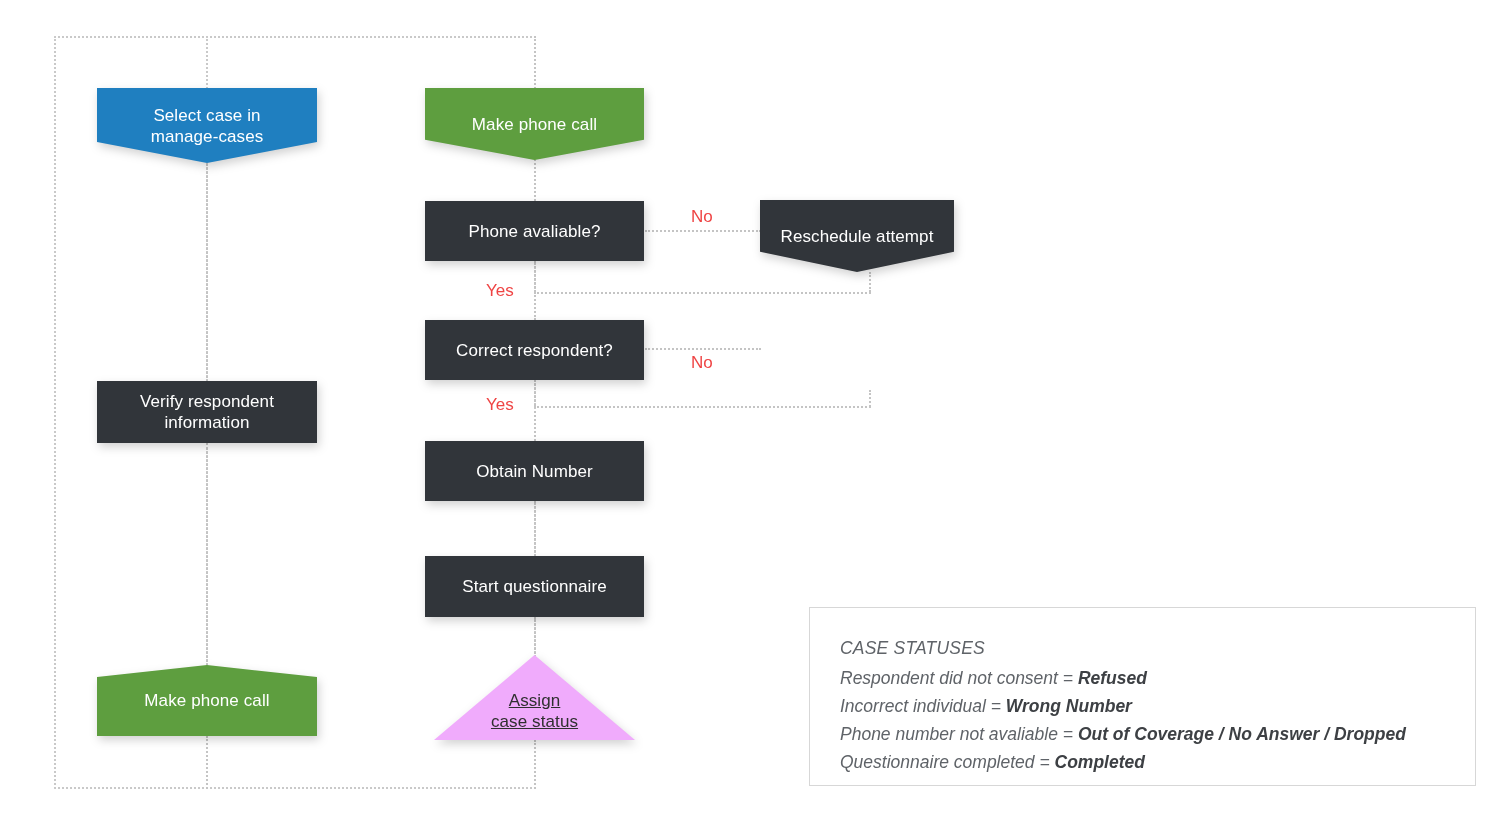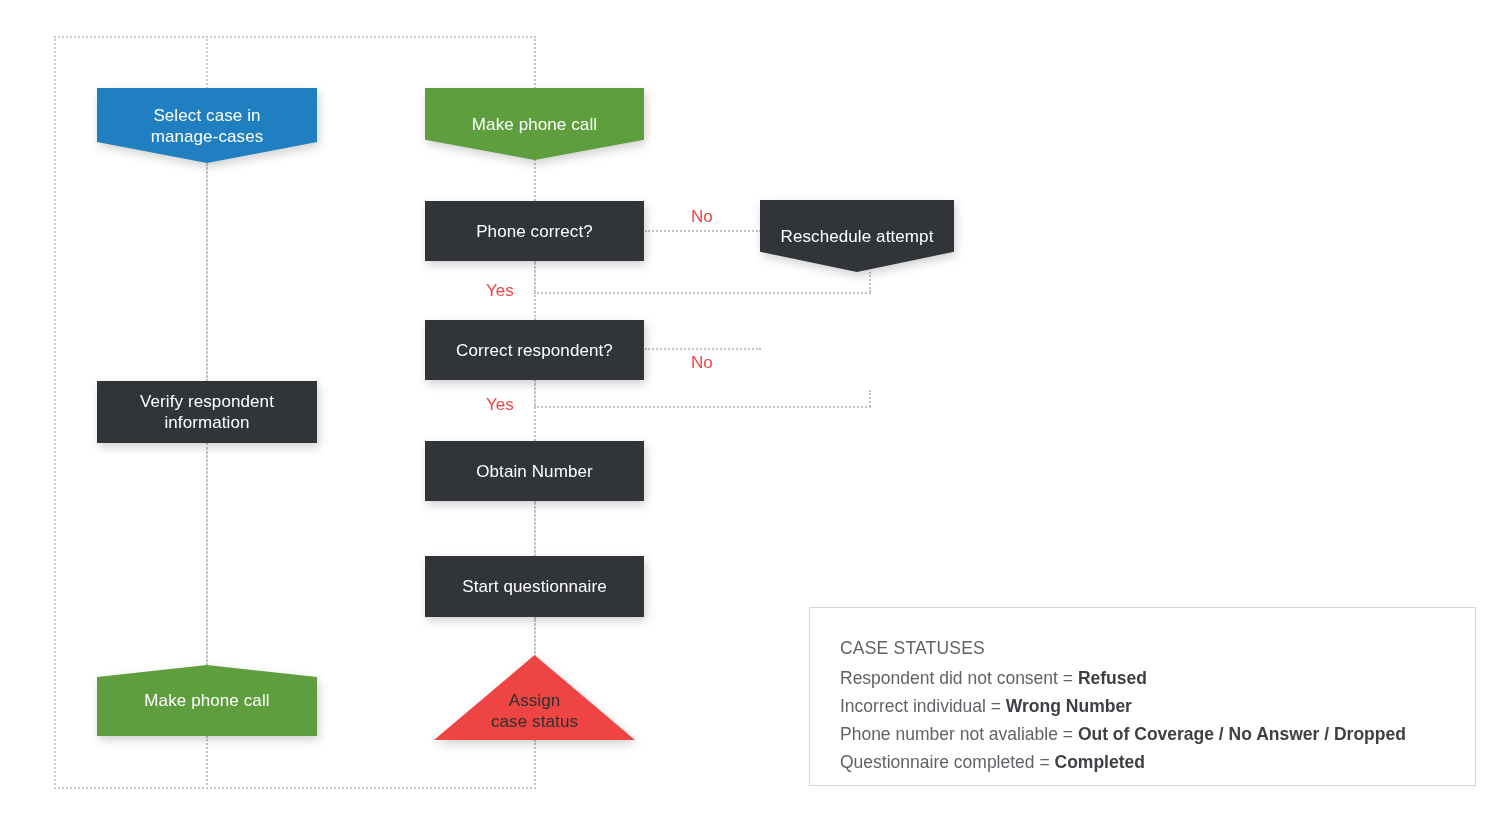--- a/index.html
+++ b/index.html
@@ -87,33 +87,34 @@
     clip-path: polygon(50% 0%, 100% 17%, 100% 100%, 0% 100%, 0% 17%);
   }
   
   .shape-triangle {
     clip-path: polygon(50% 0%, 100% 100%, 0% 100%);
   }
 
   .fill-blue   { background: #1f7fc0; }
   .fill-green  { background: #5e9e3f; }
   .fill-dark   { background: #31353a; }
-  .fill-yellow { background: #ef4444; }
+  .fill-yellow { background: #f0abfc; text-decoration: underline; }
 
   .text-dark { color: #2f2f2f; }
 
   
   .legend {
     position: absolute;
     box-sizing: border-box;
     border: 1px solid #d7d7d7;
     background: #ffffff;
   }
   .legend-inner {
     padding: 26px 30px 24px 30px;
+    font-style: italic;
   }
   .legend-title {
     color: #5f6368;
     font-size: 17.5px;
     line-height: 28px;
     letter-spacing: 0.2px;
     margin-bottom: 2px;
   }
   .legend-row {
     color: #5f6368;
@@ -182,21 +183,21 @@
   </div>
 
   <div class="shadow-wrap" style="left:425px; top:88px; width:219px; height:72px;">
     <div class="node fill-green shape-notch-down" style="left:0; top:0; width:219px; height:72px;">
       <span class="node-label">Make phone call</span>
     </div>
   </div>
 
   <div class="shadow-wrap" style="left:425px; top:201px; width:219px; height:60px;">
     <div class="node fill-dark shape-rect" style="left:0; top:0; width:219px; height:60px;">
-      <span class="node-label">Phone correct?</span>
+      <span class="node-label">Phone avaliable?</span>
     </div>
   </div>
 
   <div class="shadow-wrap" style="left:760px; top:200px; width:218px; height:72px;">
     <div class="node fill-dark shape-notch-down" style="left:0; top:0; width:194px; height:72px;">
       <span class="node-label">Reschedule attempt</span>
     </div>
   </div>
 
   <div class="shadow-wrap" style="left:425px; top:320px; width:235px; height:60px;">

